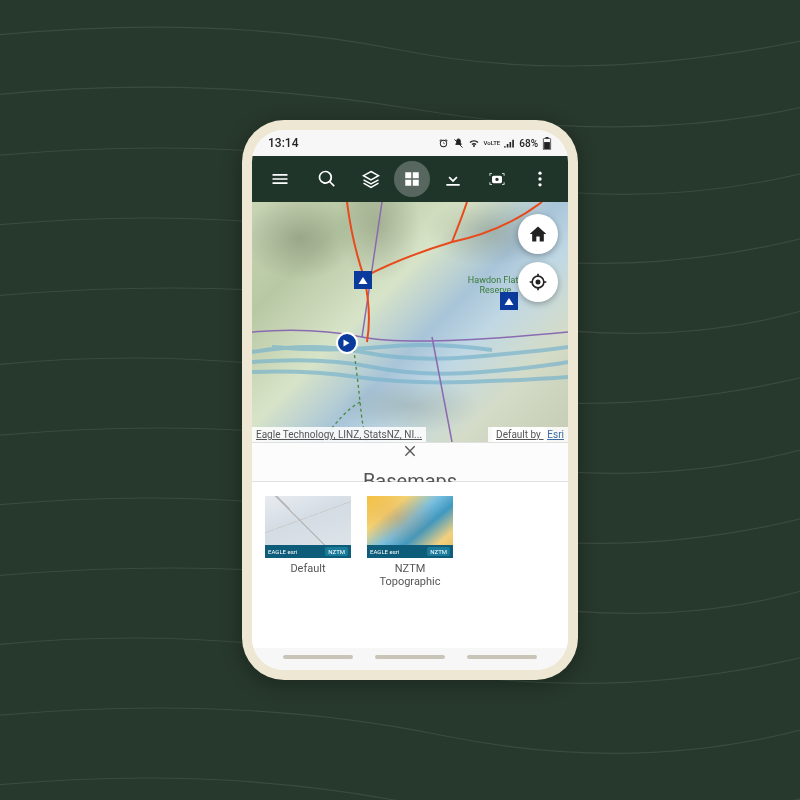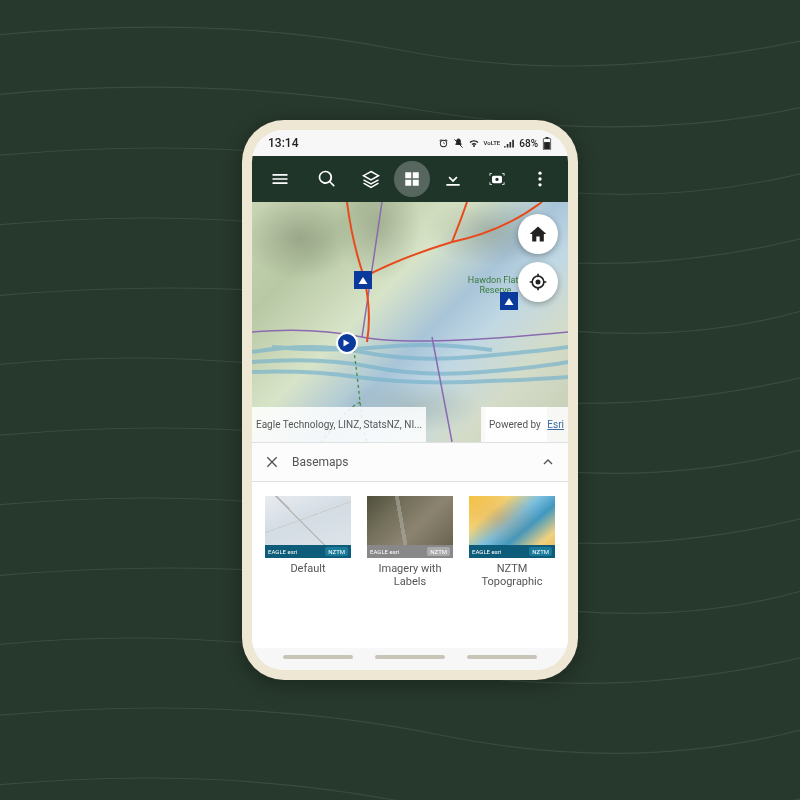--- a/index.html
+++ b/index.html
@@ -158,34 +158,36 @@
     bottom: 0;
     left: 0;
     right: 0;
     display: flex;
     justify-content: space-between;
     font-size: 10px;
     color: #555;
   }
   .attribution span {
     background: rgba(255,255,255,0.85);
-    padding: 12px 4px;
+    padding: 2px 4px;
+    text-decoration: underline;
   }
   .attribution .powered a { color: #3a6aa8; text-decoration: underline; text-align: right; }
   .panel-header {
     height: 40px;
     border-top: 1px solid #e0e0e0;
     border-bottom: 1px solid #e0e0e0;
     display: flex;
     align-items: center;
     padding: 0 10px;
     gap: 10px;
     color: #555;
-    font-size: 12px;
+    font-size: 20px;
     background: #fcfcfc;
+    flex-direction: column;
   }
   .panel-header .close {
     width: 20px;
     height: 20px;
     display: flex;
     align-items: center;
     justify-content: center;
   }
   .panel-header .collapse {
     margin-left: auto;
@@ -423,21 +425,21 @@
       <div class="fab locate">
         <svg width="20" height="20" viewBox="0 0 24 24" fill="none" stroke="#222" stroke-width="2">
             <circle cx="12" cy="12" r="7"></circle>
             <circle cx="12" cy="12" r="2" fill="#222"></circle>
             <path d="M12 2v3M12 19v3M2 12h3M19 12h3"></path>
           </svg>
       </div>
 
       <div class="attribution">
         <span>Eagle Technology, LINZ, StatsNZ, NI...</span>
-        <span class="powered"><span>Powered by </span><a>Esri</a></span>
+        <span class="powered"><span>Default by </span><a>Esri</a></span>
       </div>
     </div>
 
     <div class="panel-header">
       <div class="close">
         <svg width="16" height="16" viewBox="0 0 24 24" fill="none" stroke="#555" stroke-width="2">
             <path d="M5 5l14 14M19 5L5 19"></path>
           </svg>
       </div>
       <span>Basemaps</span>
@@ -452,29 +454,20 @@
       <div class="basemap-item">
         <div class="basemap-thumb thumb-default">
           <div class="thumb-banner">
               <span>EAGLE  esri</span>
               <span class="nztm">NZTM</span>
             </div>
         </div>
         <div class="basemap-label">Default</div>
       </div>
       <div class="basemap-item">
-        <div class="basemap-thumb thumb-imagery-labels">
-          <div class="thumb-banner" style="background:#888">
-              <span>EAGLE  esri</span>
-              <span class="nztm" style="background:#aaa">NZTM</span>
-            </div>
-        </div>
-        <div class="basemap-label">Imagery with Labels</div>
-      </div>
-      <div class="basemap-item">
         <div class="basemap-thumb thumb-topo">
           <div class="thumb-banner">
               <span>EAGLE  esri</span>
               <span class="nztm">NZTM</span>
             </div>
         </div>
         <div class="basemap-label">NZTM Topographic</div>
       </div>
     </div>
 

